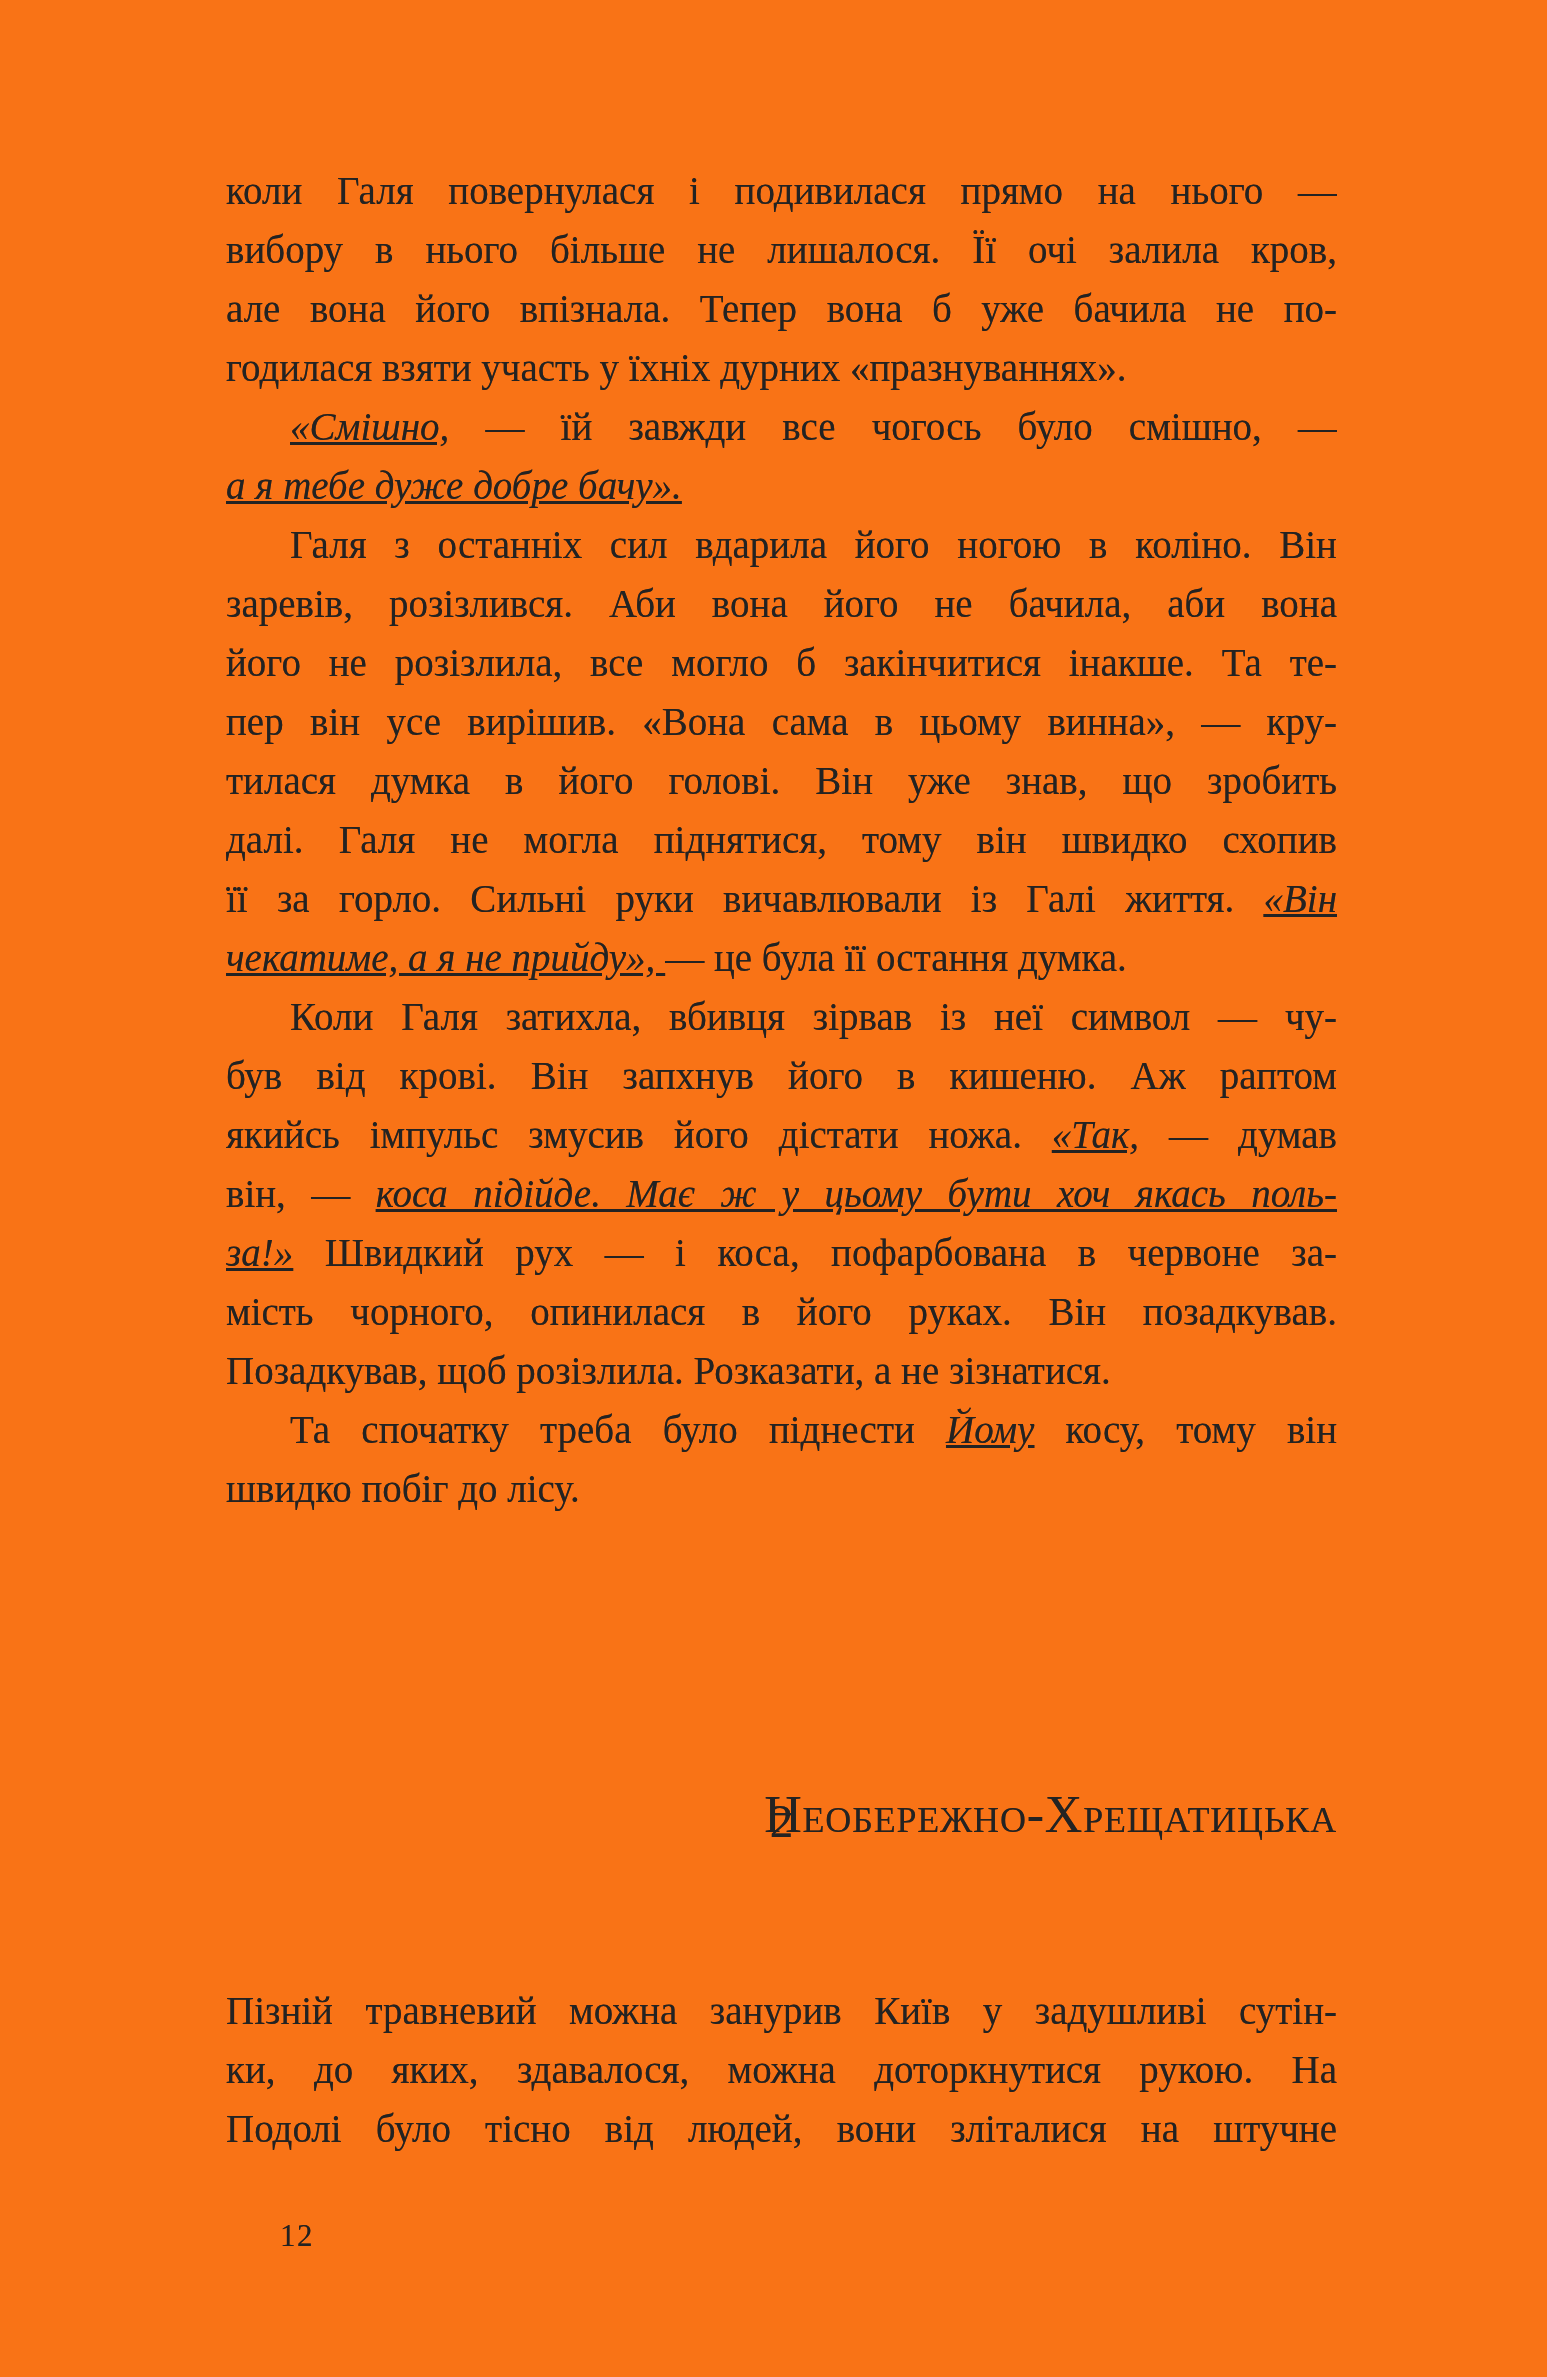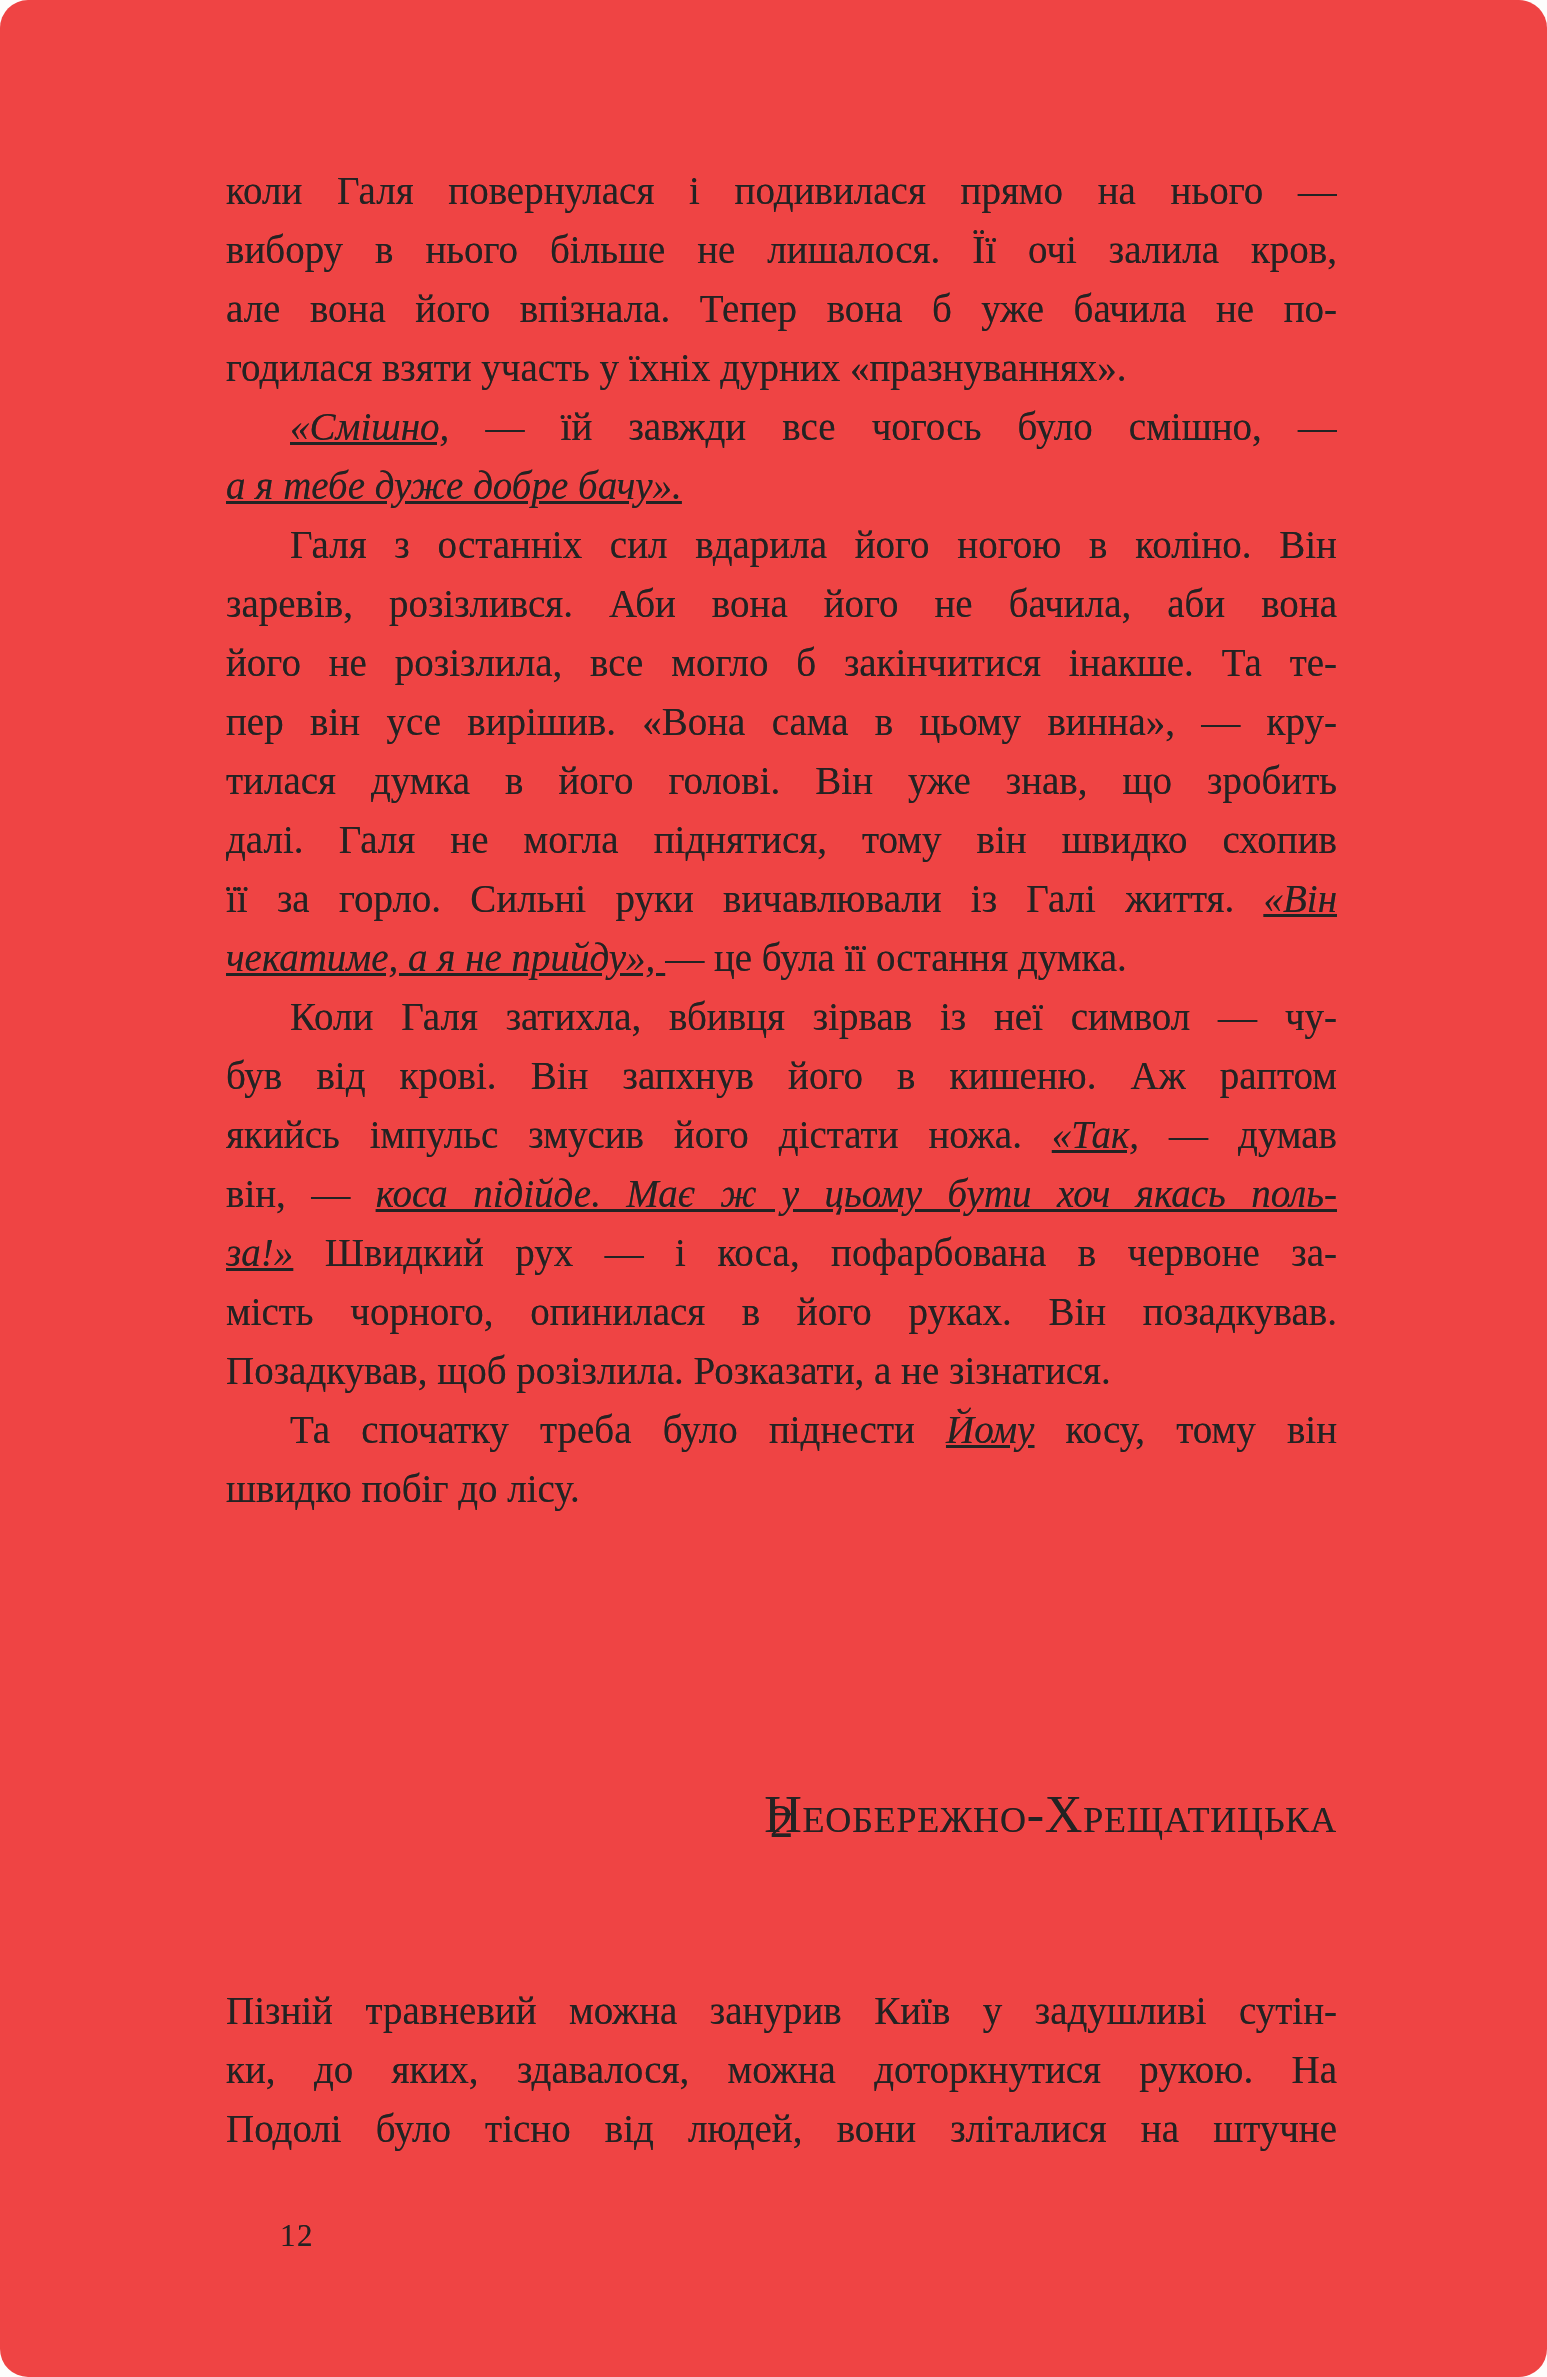--- a/index.html
+++ b/index.html
@@ -10,25 +10,24 @@
   body {
     width: 1547px;
     height: 2377px;
     background: #fdfdfc;
     overflow: hidden;
   }
   .page {
     position: relative;
     width: 1547px;
     height: 2377px;
-    background: #ef4444;
+    background: #f97316;
     font-family: "Liberation Serif", "DejaVu Serif", serif;
     color: #232323;
     text-shadow: 0 0 0.5px rgba(20,20,20,0.55); 
-    border-radius: 28px;
   }
   .text-block {
     position: absolute;
     left: 226px;
     width: 1111px;
     font-size: 39px;
     line-height: 59px;
   }
   .block-top    { top: 161px;  }
   .block-bottom { top: 1981px; }

